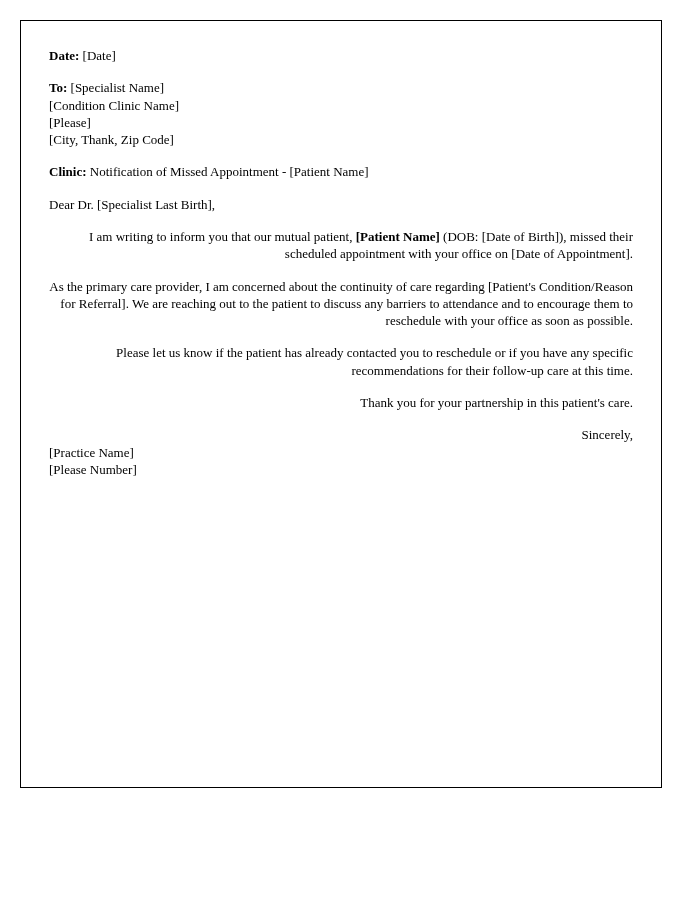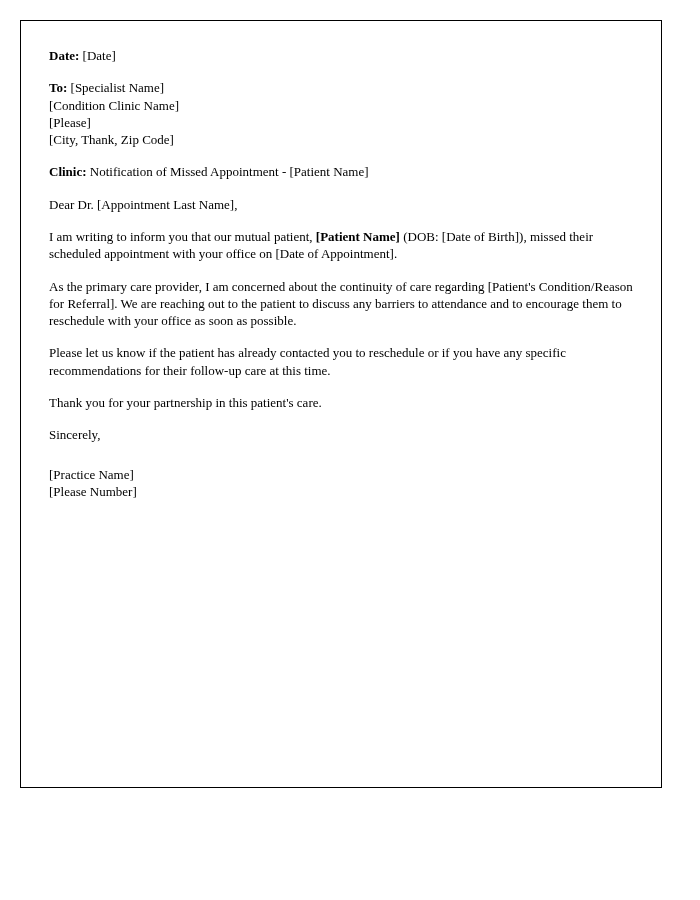--- a/index.html
+++ b/index.html
@@ -38,30 +38,30 @@
     margin-bottom: 15px;
   }
   .line {
     display: block;
   }
   .lbl {
     font-weight: bold;
   }
   .para {
     margin-bottom: 15px;
-    text-align: left;
+    text-align: right;
   }
   .strong {
     font-weight: bold;
   }
   .sig-block .line {
     display: block;
   }
   .spacer-sincerely {
-    margin-bottom: 22px;
+    margin-bottom: 0;
   }
 </style>
 </head>
 <body>
 
 <div class="page">
   <div class="letter-frame">
     <div class="letter-body">
 
       <div class="block">
@@ -78,21 +78,21 @@
         <span class="line">[Please]</span>
         <span class="line">[City, Thank, Zip Code]</span>
       </div>
 
       <div class="block">
         <span class="lbl">Clinic:</span>
         <span>Notification of Missed Appointment - [Patient Name]</span>
       </div>
 
       <div class="block">
-        <span>Dear Dr. [Appointment Last Name],</span>
+        <span>Dear Dr. [Specialist Last Birth],</span>
       </div>
 
       <div class="para">
         <span>I am writing to inform you that our mutual patient, </span><span class="strong">[Patient Name]</span><span> (DOB: [Date of Birth]), missed their scheduled appointment with your office on [Date of Appointment].</span>
       </div>
 
       <div class="para">As the primary care provider, I am concerned about the continuity of care regarding [Patient's Condition/Reason for Referral]. We are reaching out to the patient to discuss any barriers to attendance and to encourage them to reschedule with your office as soon as possible.</div>
 
       <div class="para">Please let us know if the patient has already contacted you to reschedule or if you have any specific recommendations for their follow-up care at this time.</div>
 

